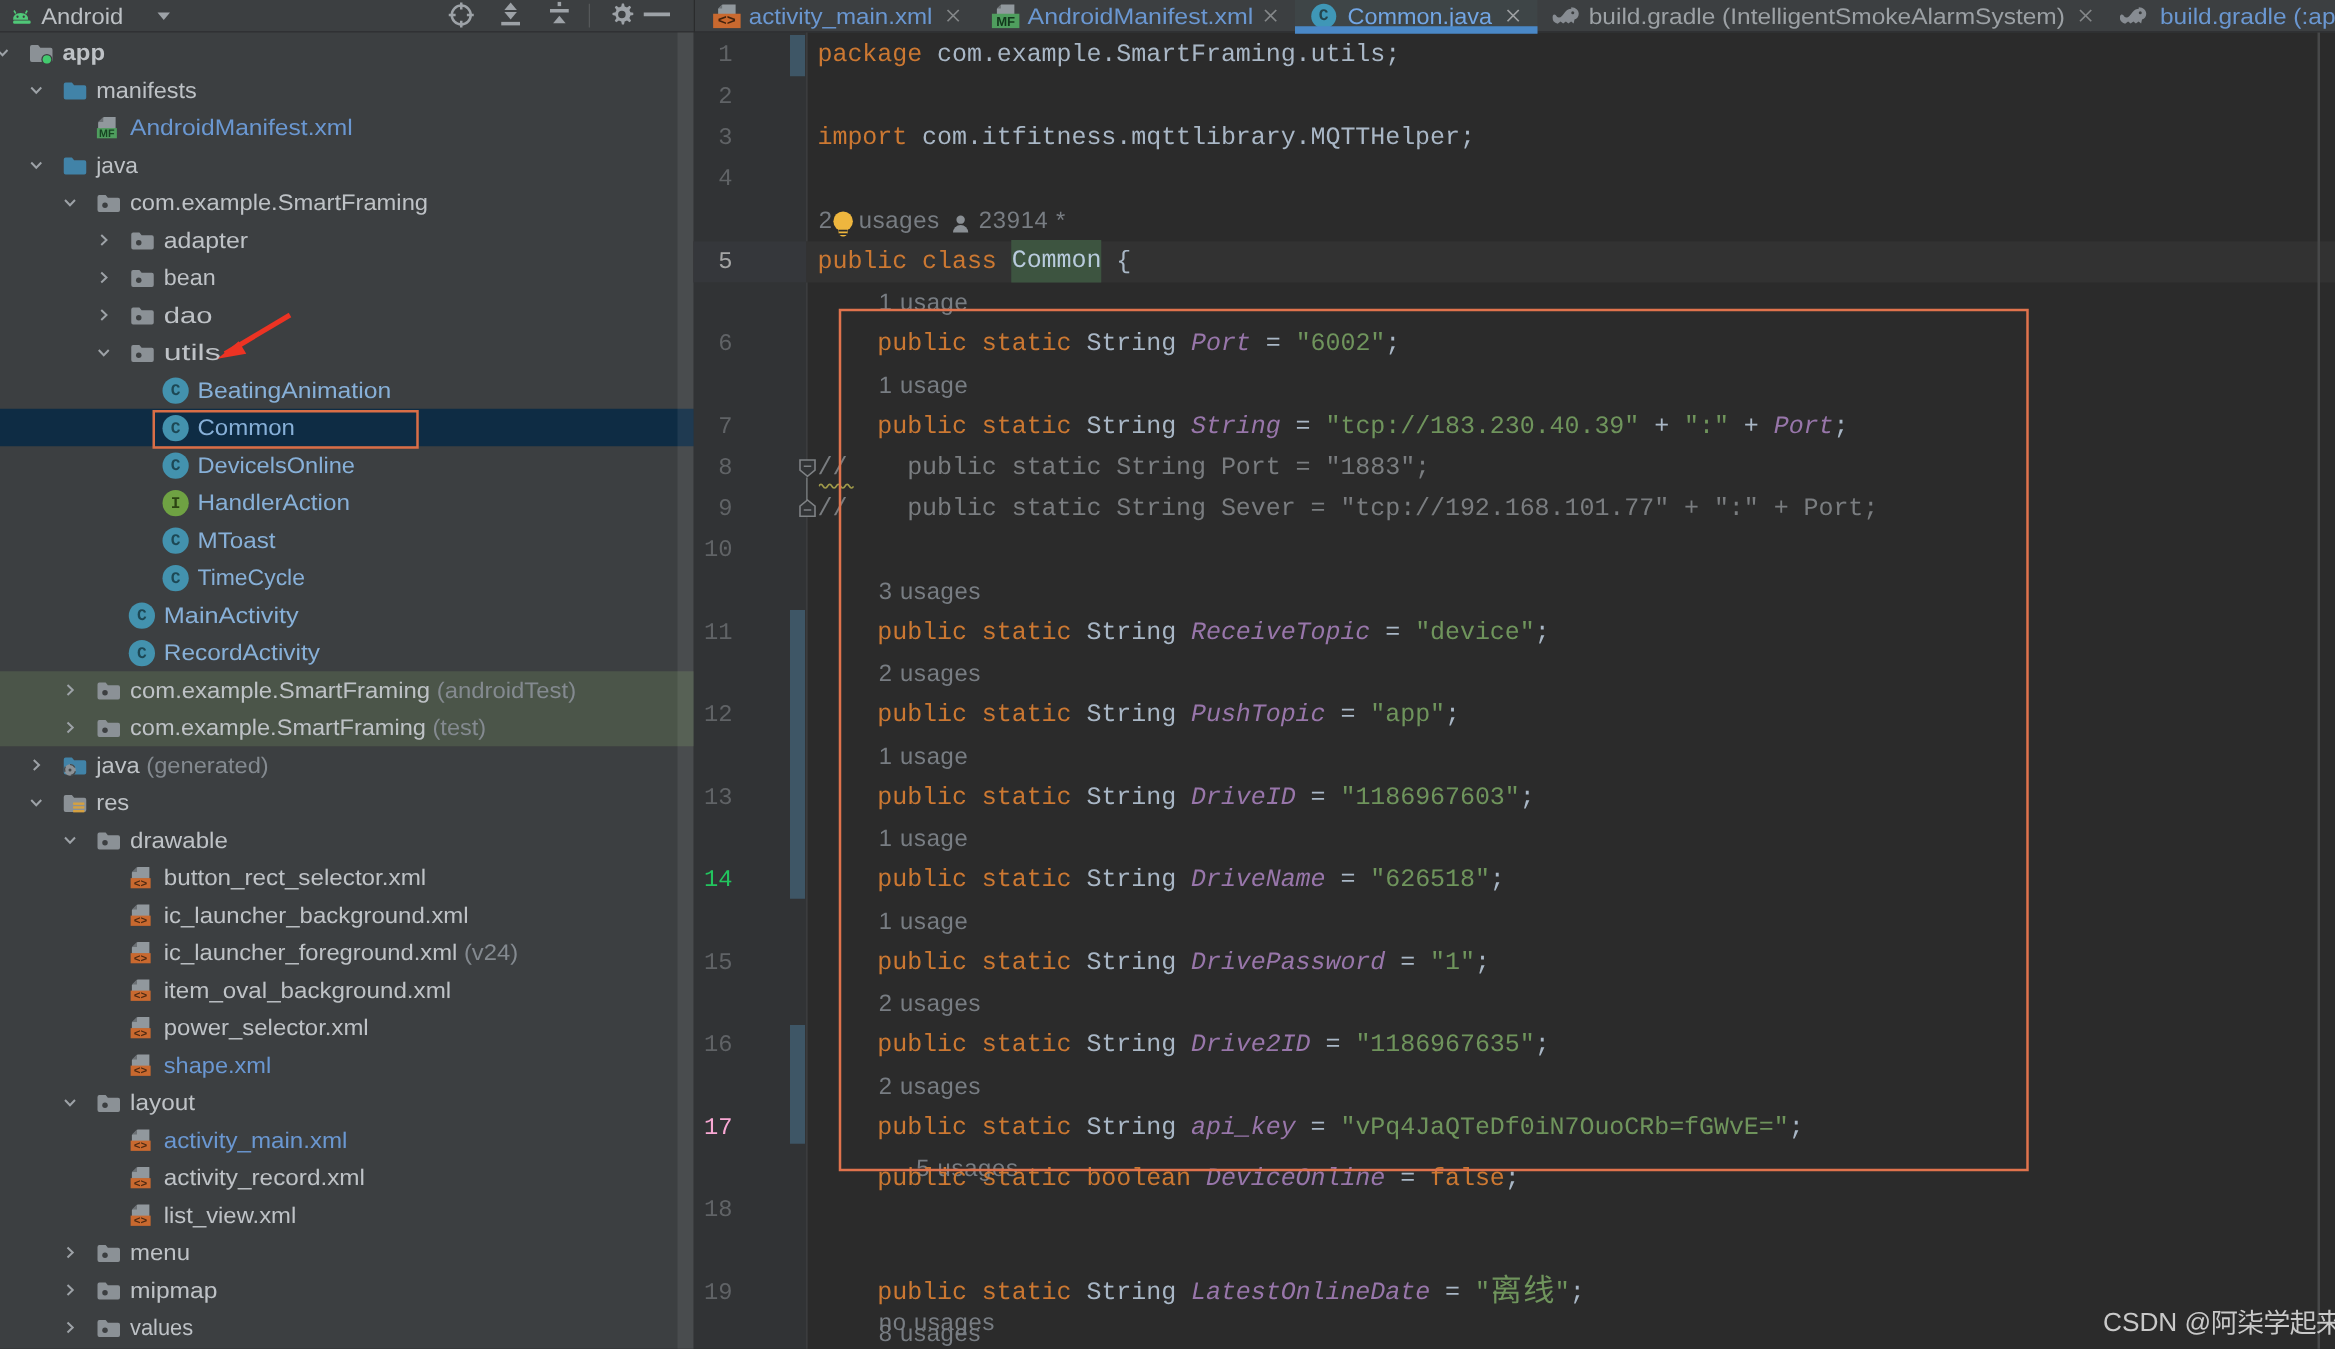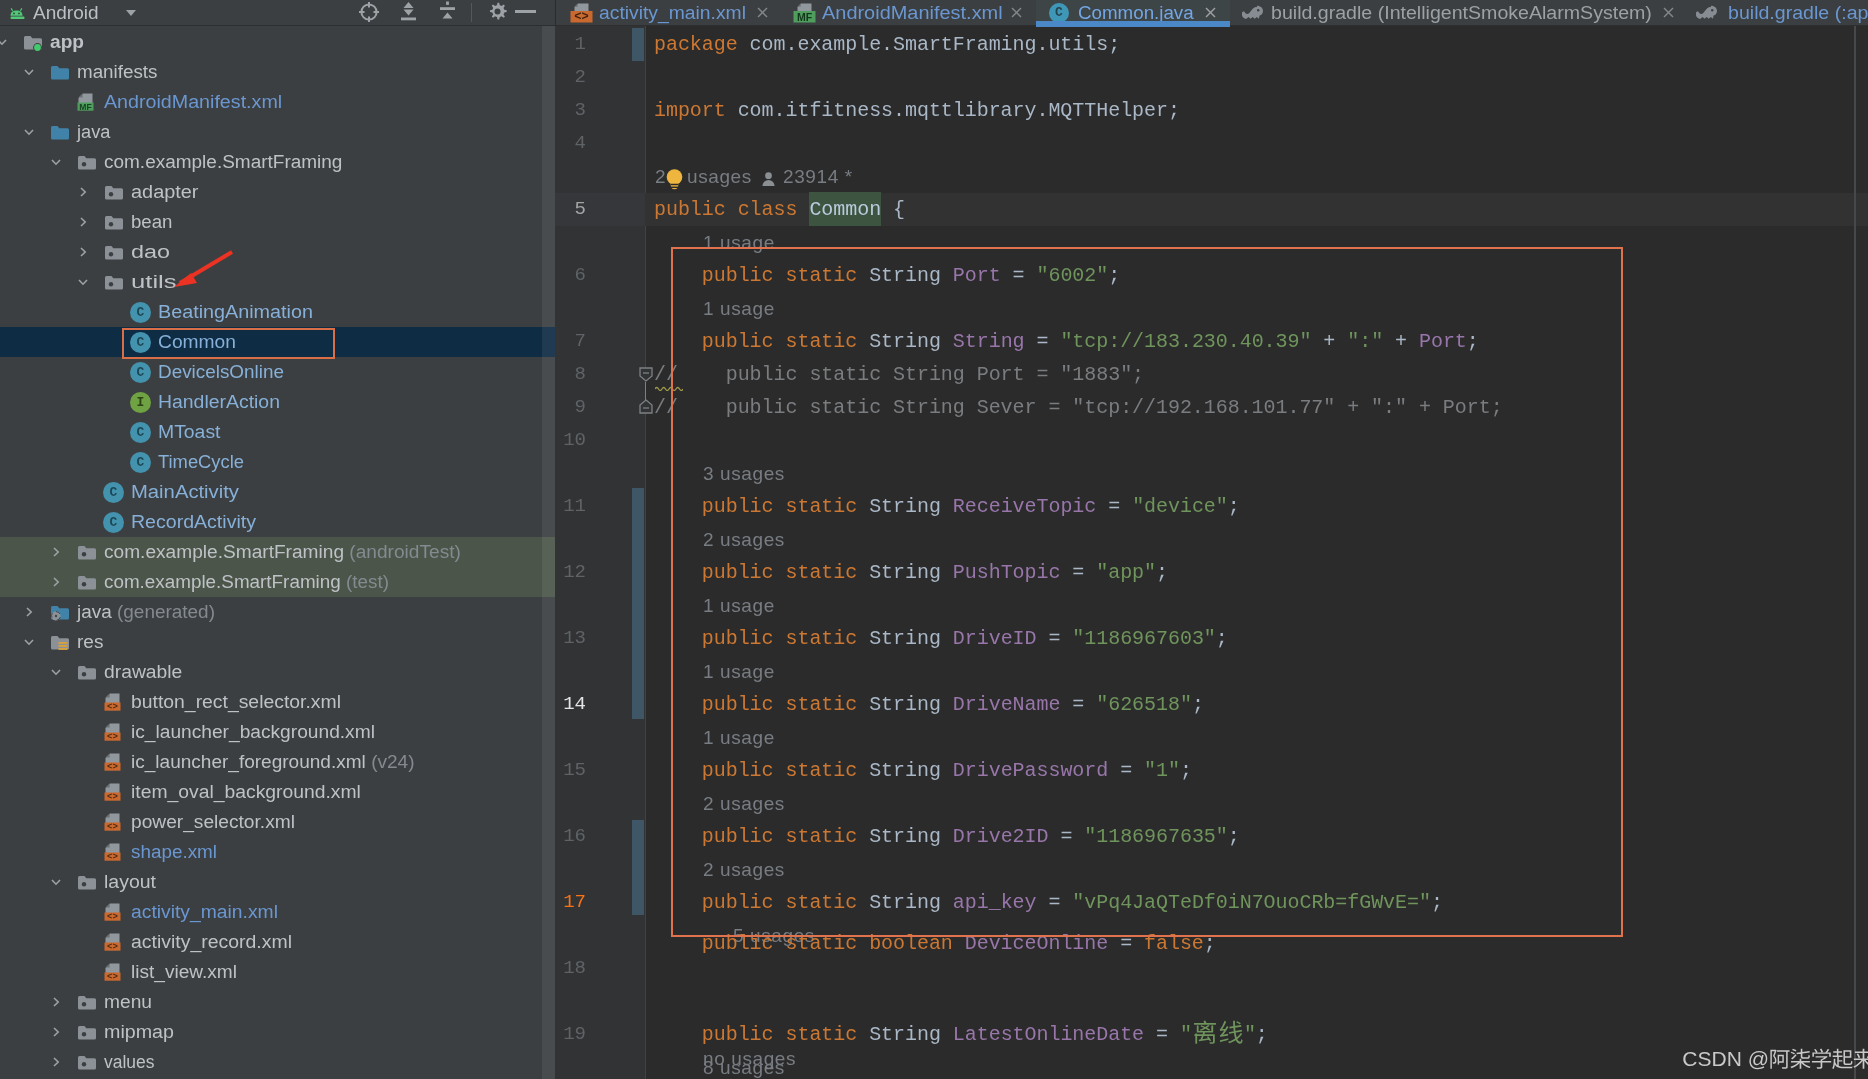--- a/index.html
+++ b/index.html
@@ -5,21 +5,21 @@
  font-family:"Liberation Sans",sans-serif;}
 .ab{position:absolute}
 #tree .lbl{position:absolute;font-size:18px;line-height:30px;color:#bec2c6;white-space:pre;transform-origin:0 50%}
 .tab{position:absolute;font-size:18px;line-height:20px;white-space:pre;transform-origin:0 50%}
 .code{position:absolute;left:654px;font-family:"Liberation Mono",monospace;
  font-size:20px;line-height:33px;white-space:pre;color:#a9b7c6;letter-spacing:-0.05px}
 .num{position:absolute;left:545px;width:41px;text-align:right;font-family:"Liberation Mono",monospace;
  font-size:19px;line-height:33px;color:#606366}
 .inl{position:absolute;font-size:19px;line-height:33px;color:#787d83;letter-spacing:0.6px}
 .k{color:#cc7832} .s{color:#6f945c} .c{color:#7a7d80}
-.f{color:#9876aa;}
+.f{color:#9876aa;font-style:italic}
 svg{display:block}
 </style></head>
 <body>
 
 <div class="ab" style="left:0;top:0;width:1868px;height:26px;background:#3c3f41;border-bottom:1px solid #2c2e30"></div>
 <svg class="ab" style="left:8px;top:5px" width="17" height="17" viewBox="0 0 17 17">
 <g fill="#50c878">
       <path d="M2.5 10.7 Q2.5 5.4 8.5 5.4 Q14.5 5.4 14.5 10.7 Z"></path>
 <rect x="2.5" y="11.4" width="14" height="2.6" rx="1"></rect>
 <line x1="4.6" y1="5.8" x2="3.2" y2="3.4" stroke="#50c878" stroke-width="1.2"></line>
@@ -351,24 +351,24 @@
 <div class="num" style="top:126.5px;color:#606366">4</div>
 <div class="num" style="top:192.5px;color:#a5a5a5">5</div>
 <div class="num" style="top:258.5px;color:#606366">6</div>
 <div class="num" style="top:324.5px;color:#606366">7</div>
 <div class="num" style="top:357.5px;color:#606366">8</div>
 <div class="num" style="top:390.5px;color:#606366">9</div>
 <div class="num" style="top:423.5px;color:#606366">10</div>
 <div class="num" style="top:489.5px;color:#606366">11</div>
 <div class="num" style="top:555.5px;color:#606366">12</div>
 <div class="num" style="top:621.5px;color:#606366">13</div>
-<div class="num" style="top:687.5px;color:#e5e5e5">14</div>
+<div class="num" style="top:687.5px;color:#22c55e">14</div>
 <div class="num" style="top:753.5px;color:#606366">15</div>
 <div class="num" style="top:819.5px;color:#606366">16</div>
-<div class="num" style="top:885.5px;color:#f97316">17</div>
+<div class="num" style="top:885.5px;color:#f9a8d4">17</div>
 <div class="num" style="top:951.5px;color:#606366">18</div>
 <div class="num" style="top:1017.5px;color:#606366">19</div>
 <svg class="ab" style="left:638px;top:365.5px" width="16" height="16" viewBox="0 0 16 16" fill="#313335" stroke="#7e8184" stroke-width="1.3">
     <path d="M2 2 H14 V10 L8 15 L2 10 Z"></path>
     <line x1="5" y1="7" x2="11" y2="7"></line>
   </svg>
 <svg class="ab" style="left:638px;top:398.5px" width="16" height="16" viewBox="0 0 16 16" fill="#313335" stroke="#7e8184" stroke-width="1.3">
     <path d="M8 1 L14 6 V14 H2 V6 Z"></path>
     <line x1="5" y1="9" x2="11" y2="9"></line>
   </svg>

